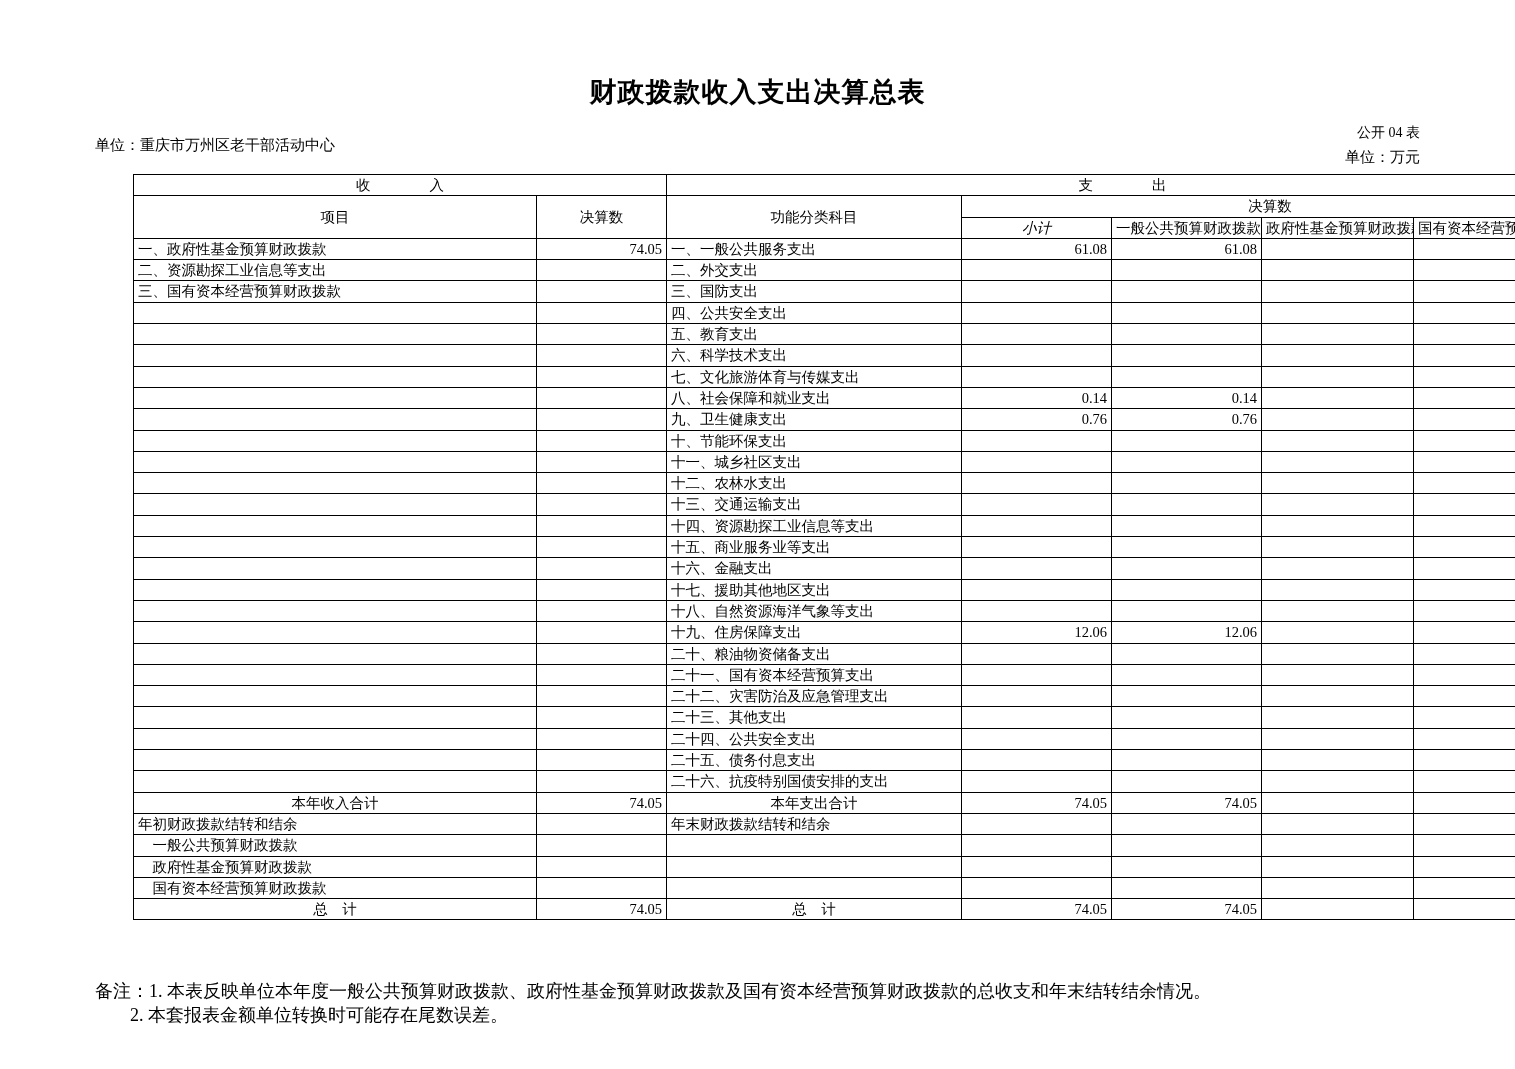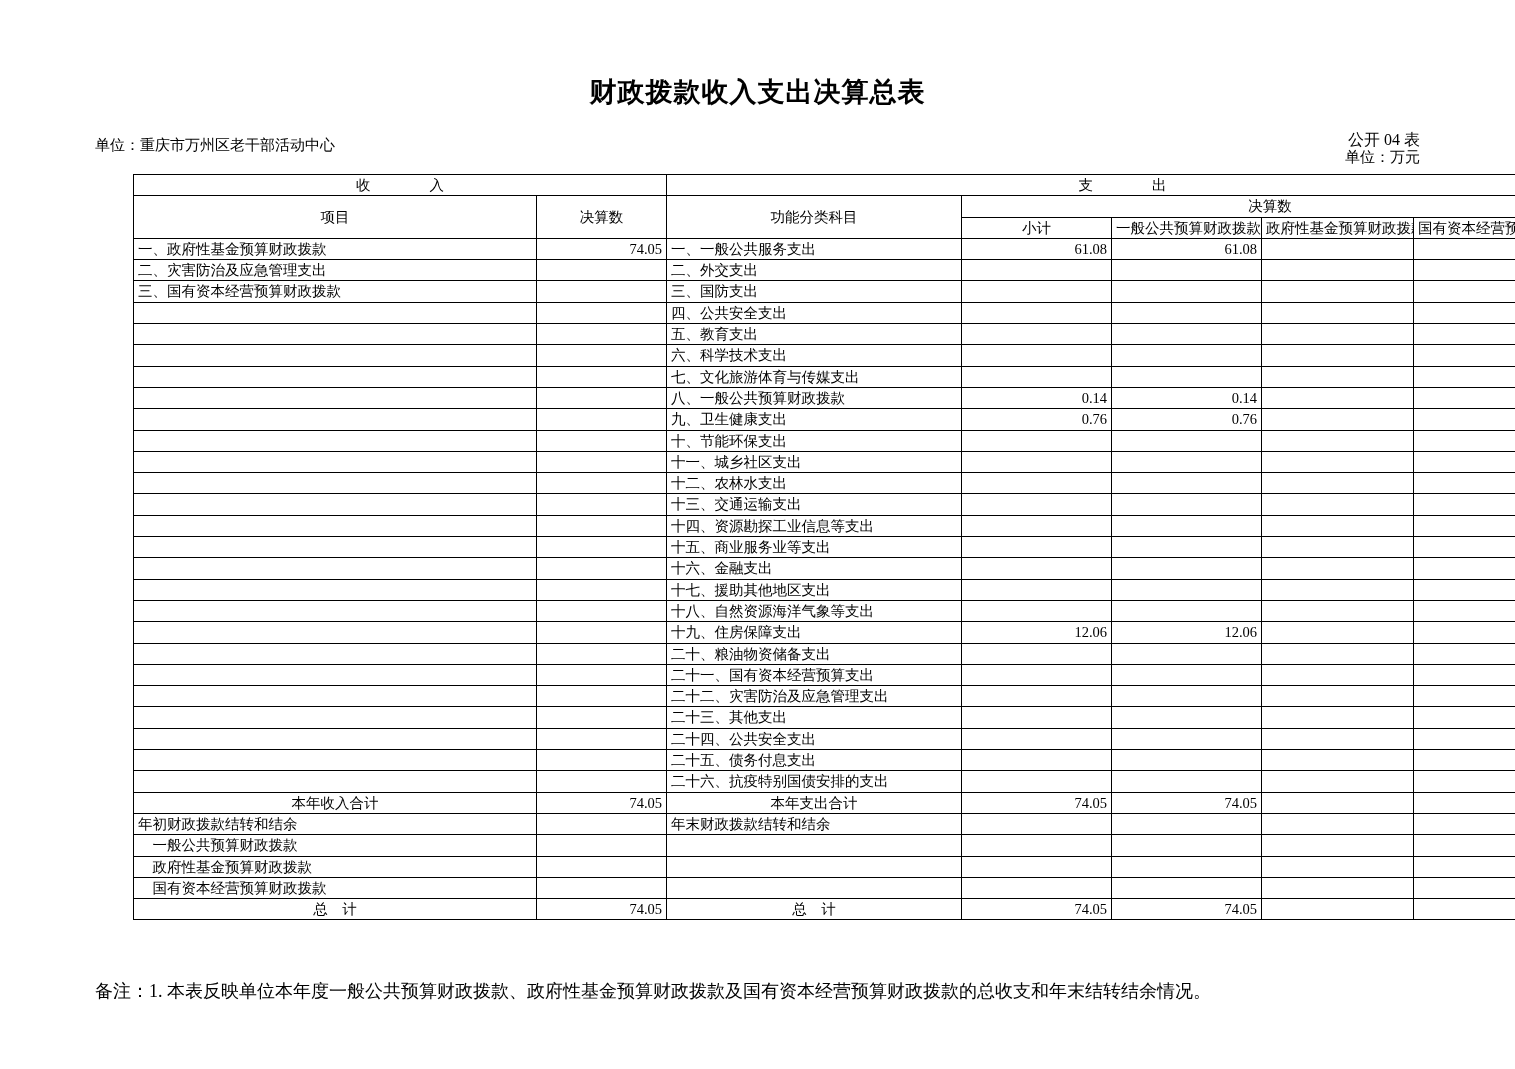--- a/index.html
+++ b/index.html
@@ -26,22 +26,22 @@
     font-size: 27px;
     font-weight: bold;
     letter-spacing: 1px;
     margin-top: 74px;
     margin-bottom: 0;
     font-family: "Liberation Serif", "DejaVu Serif", serif;
   }
   .meta-right-1 {
     position: absolute;
     right: 95px;
-    top: 56px;
-    font-size: 16px;
+    top: 50px;
+    font-size: 14px;
   }
   .meta-right-2 {
     position: absolute;
     right: 95px;
     top: 74px;
     font-size: 15px;
   }
   .meta-left {
     position: absolute;
     left: 95px;
@@ -69,21 +69,21 @@
     font-weight: normal;
     vertical-align: middle;
     overflow: hidden;
     white-space: nowrap;
   }
   .c-center { text-align: center; }
   .c-right  { text-align: right; padding-right: 8px; }
   .c-left   { text-align: left; padding-left: 6px; }
   .bold { font-weight: bold; }
   .hdr { text-align: center; }
-  .hdr-tall { height: 26px; line-height: 26px; }
+  .hdr-tall { height: 26px; line-height: 26px; font-style: italic; }
   .wide-head {
     letter-spacing: 10px;
     text-indent: 10px;
   }
   .two-line {
     white-space: normal;
     line-height: 17px;
     font-size: 14.5px;
     padding: 1px 2px;
   }
@@ -145,21 +145,21 @@
           <tr>
             <td class="c-left bold">一、政府性基金预算财政拨款</td>
             <td class="c-right">74.05</td>
             <td class="c-left">一、一般公共服务支出</td>
             <td class="c-right">61.08</td>
             <td class="c-right">61.08</td>
             <td class="c-right"></td>
             <td class="c-right"></td>
           </tr>
           <tr>
-            <td class="c-left bold">二、灾害防治及应急管理支出</td>
+            <td class="c-left bold">二、资源勘探工业信息等支出</td>
             <td class="c-right"></td>
             <td class="c-left">二、外交支出</td>
             <td class="c-right"></td>
             <td class="c-right"></td>
             <td class="c-right"></td>
             <td class="c-right"></td>
           </tr>
           <tr>
             <td class="c-left bold">三、国有资本经营预算财政拨款</td>
             <td class="c-right"></td>
@@ -201,21 +201,21 @@
             <td class="c-right"></td>
             <td class="c-left">七、文化旅游体育与传媒支出</td>
             <td class="c-right"></td>
             <td class="c-right"></td>
             <td class="c-right"></td>
             <td class="c-right"></td>
           </tr>
           <tr>
             <td class="c-left"></td>
             <td class="c-right"></td>
-            <td class="c-left">八、一般公共预算财政拨款</td>
+            <td class="c-left">八、社会保障和就业支出</td>
             <td class="c-right">0.14</td>
             <td class="c-right">0.14</td>
             <td class="c-right"></td>
             <td class="c-right"></td>
           </tr>
           <tr>
             <td class="c-left"></td>
             <td class="c-right"></td>
             <td class="c-left">九、卫生健康支出</td>
             <td class="c-right">0.76</td>
@@ -428,14 +428,15 @@
             <td class="c-right">74.05</td>
             <td class="c-right">74.05</td>
             <td class="c-right"></td>
             <td class="c-right"></td>
           </tr>
         </tbody>
     </table>
   </div>
 
   <div class="notes note1">备注：1. 本表反映单位本年度一般公共预算财政拨款、政府性基金预算财政拨款及国有资本经营预算财政拨款的总收支和年末结转结余情况。</div>
+  <div class="notes note2">2. 本套报表金额单位转换时可能存在尾数误差。</div>
 
 </div>
 
 </body></html>

